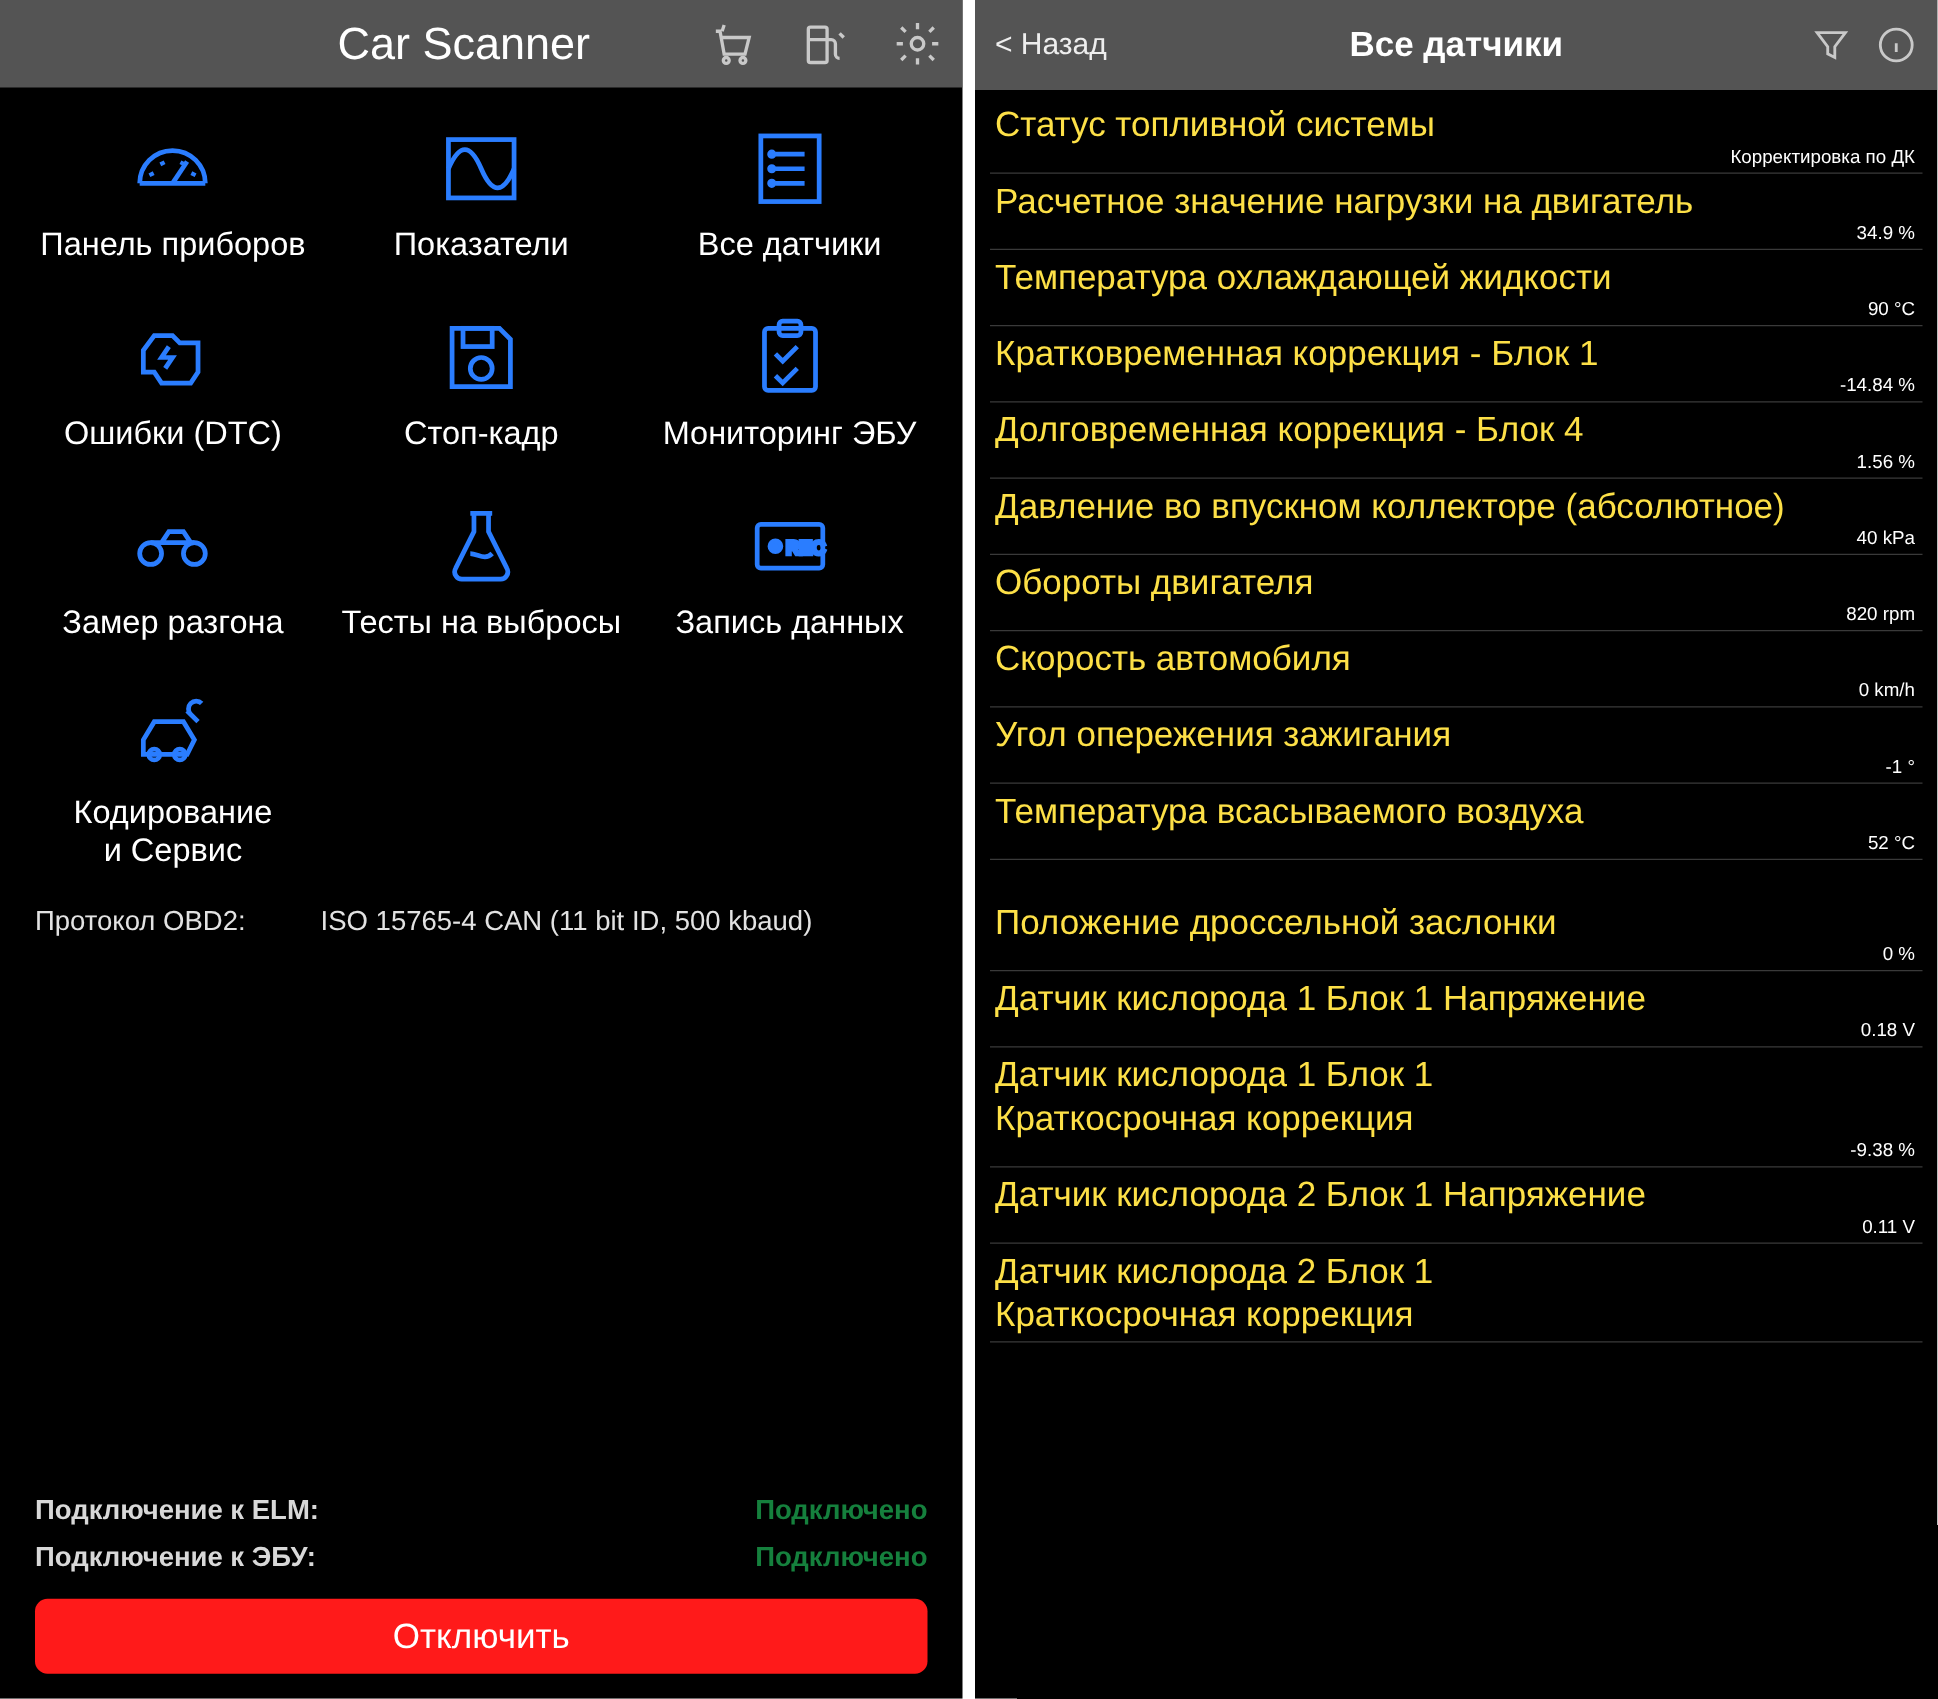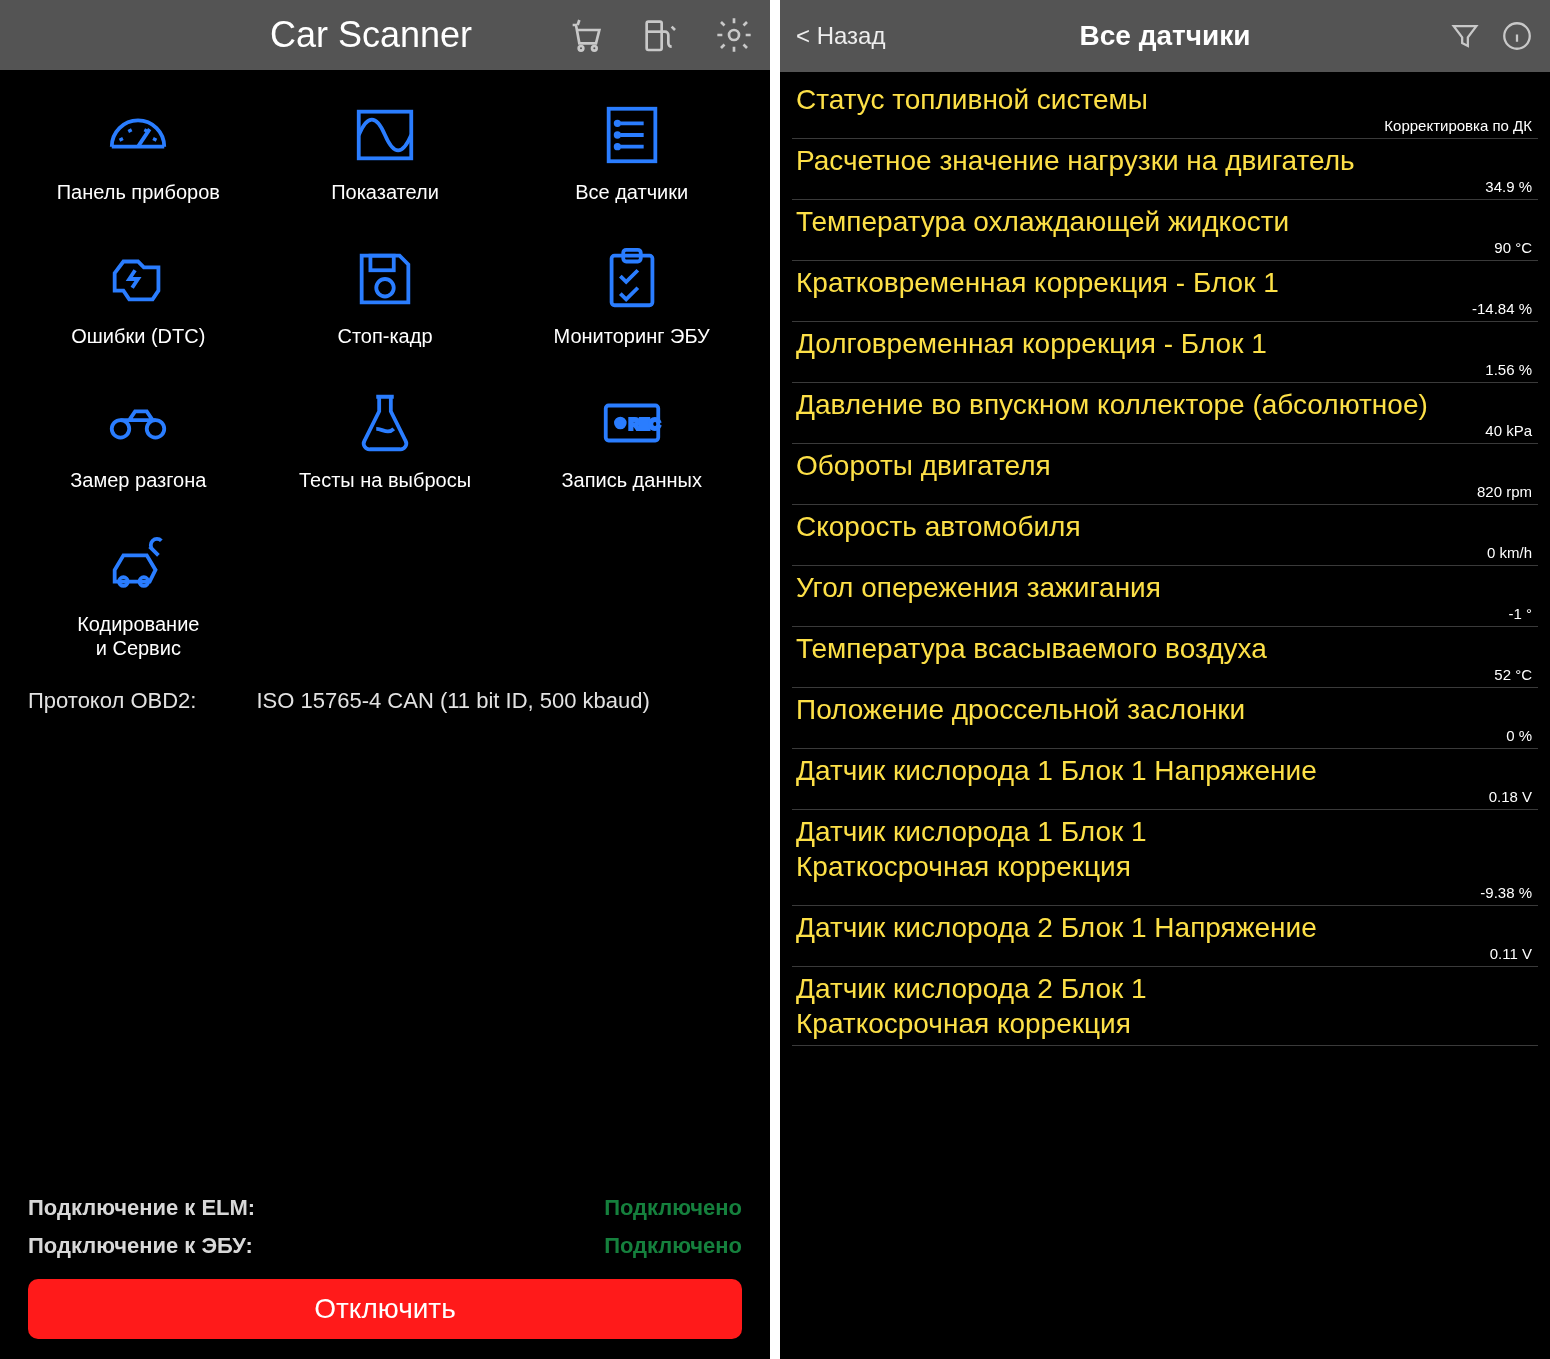--- a/index.html
+++ b/index.html
@@ -63,21 +63,21 @@
     cursor: pointer;
   }
   .tile-icon {
     width: 70px;
     height: 70px;
     color: #2a7dff;
   }
   .tile-icon svg { width: 100%; height: 100%; }
   .tile-label {
     color: #fff;
-    font-size: 20px;
+    font-size: 26px;
     text-align: center;
     line-height: 1.2;
     white-space: pre-line;
   }
 
   .proto-row {
     display: flex;
     padding: 18px 28px;
     font-size: 22px;
     color: #e2e2e2;
@@ -345,21 +345,21 @@
       </div>
       <div class="sensor-item">
         <div class="sensor-label" style="white-space: pre-line;">Температура охлаждающей жидкости</div>
         <div class="sensor-value">90 °C</div>
       </div>
       <div class="sensor-item">
         <div class="sensor-label" style="white-space: pre-line;">Кратковременная коррекция - Блок 1</div>
         <div class="sensor-value">-14.84 %</div>
       </div>
       <div class="sensor-item">
-        <div class="sensor-label" style="white-space: pre-line;">Долговременная коррекция - Блок 1</div>
+        <div class="sensor-label" style="white-space: pre-line;">Долговременная коррекция - Блок 4</div>
         <div class="sensor-value">1.56 %</div>
       </div>
       <div class="sensor-item">
         <div class="sensor-label" style="white-space: pre-line;">Давление во впускном коллекторе (абсолютное)</div>
         <div class="sensor-value">40 kPa</div>
       </div>
       <div class="sensor-item">
         <div class="sensor-label" style="white-space: pre-line;">Обороты двигателя</div>
         <div class="sensor-value">820 rpm</div>
       </div>
@@ -369,21 +369,21 @@
       </div>
       <div class="sensor-item">
         <div class="sensor-label" style="white-space: pre-line;">Угол опережения зажигания</div>
         <div class="sensor-value">-1 °</div>
       </div>
       <div class="sensor-item">
         <div class="sensor-label" style="white-space: pre-line;">Температура всасываемого воздуха</div>
         <div class="sensor-value">52 °C</div>
       </div>
       <div class="sensor-item">
-        <div class="sensor-label" style="white-space: pre-line;">Положение дроссельной заслонки</div>
+        <div class="sensor-label" style="white-space: pre-line; margin-top: 28px;">Положение дроссельной заслонки</div>
         <div class="sensor-value">0 %</div>
       </div>
       <div class="sensor-item">
         <div class="sensor-label" style="white-space: pre-line;">Датчик кислорода 1 Блок 1 Напряжение</div>
         <div class="sensor-value">0.18 V</div>
       </div>
       <div class="sensor-item">
         <div class="sensor-label" style="white-space: pre-line;">Датчик кислорода 1 Блок 1
 Краткосрочная коррекция</div>
         <div class="sensor-value">-9.38 %</div>

